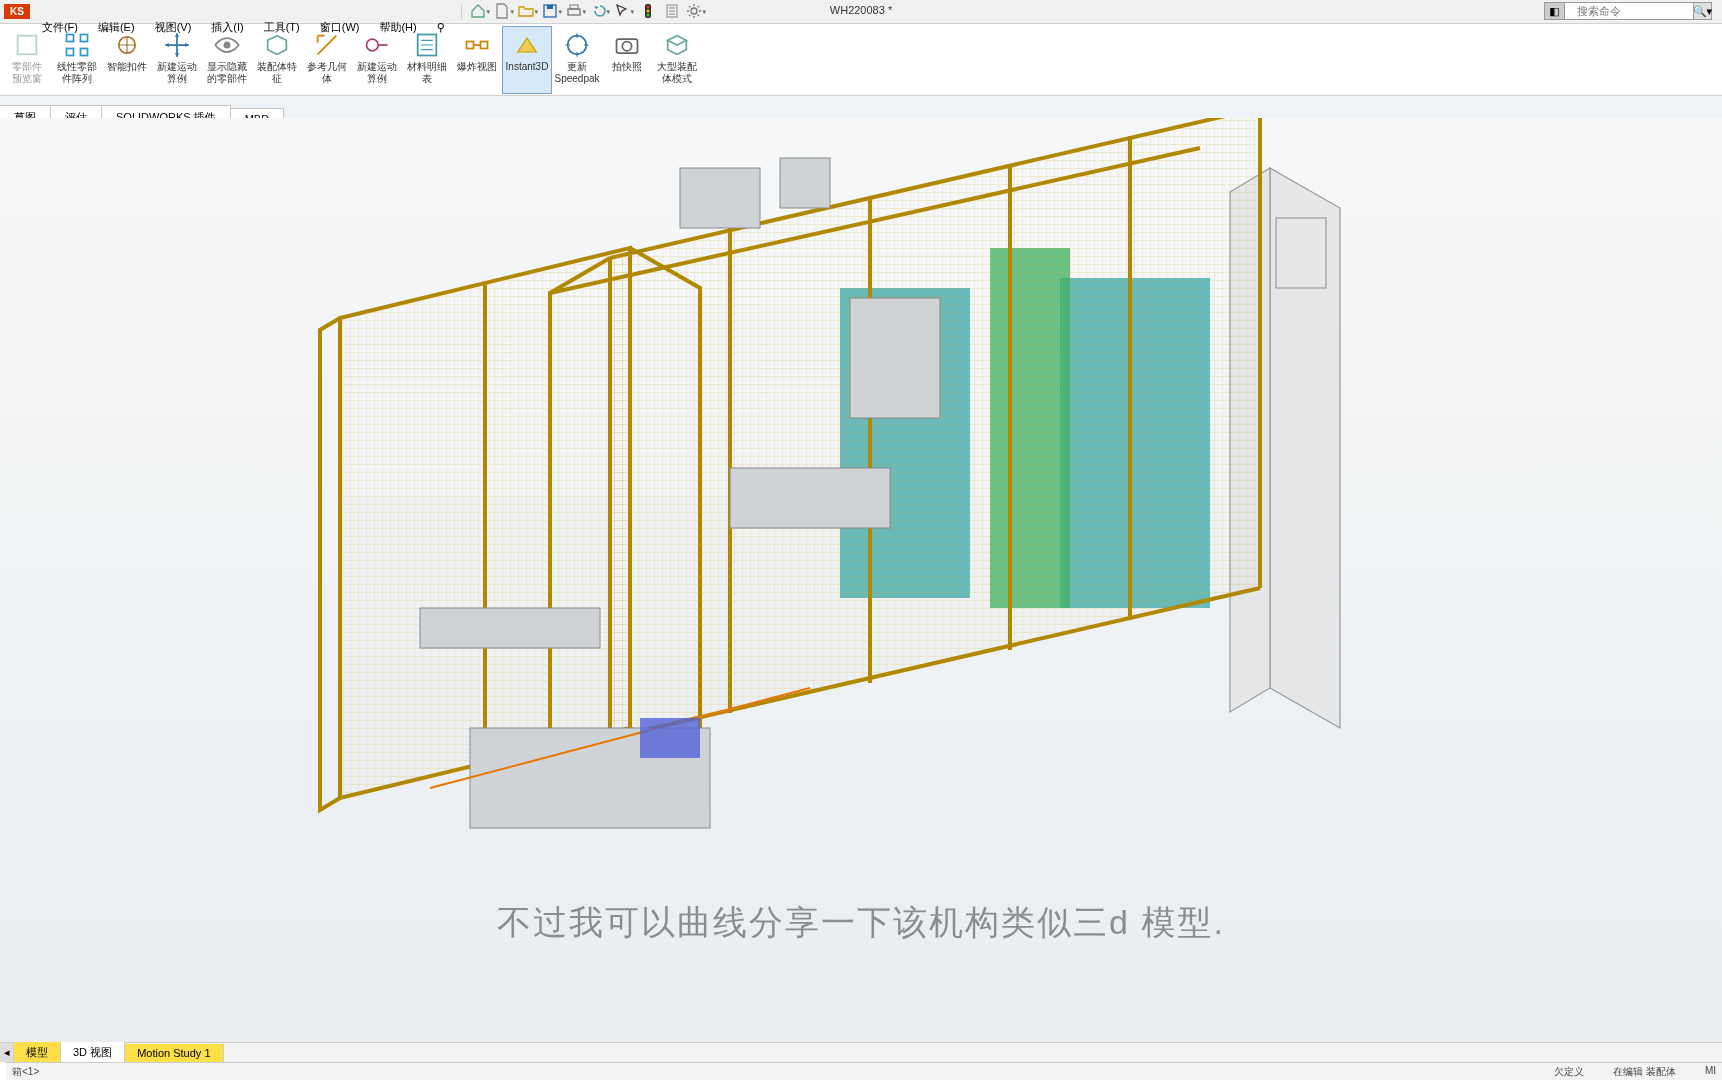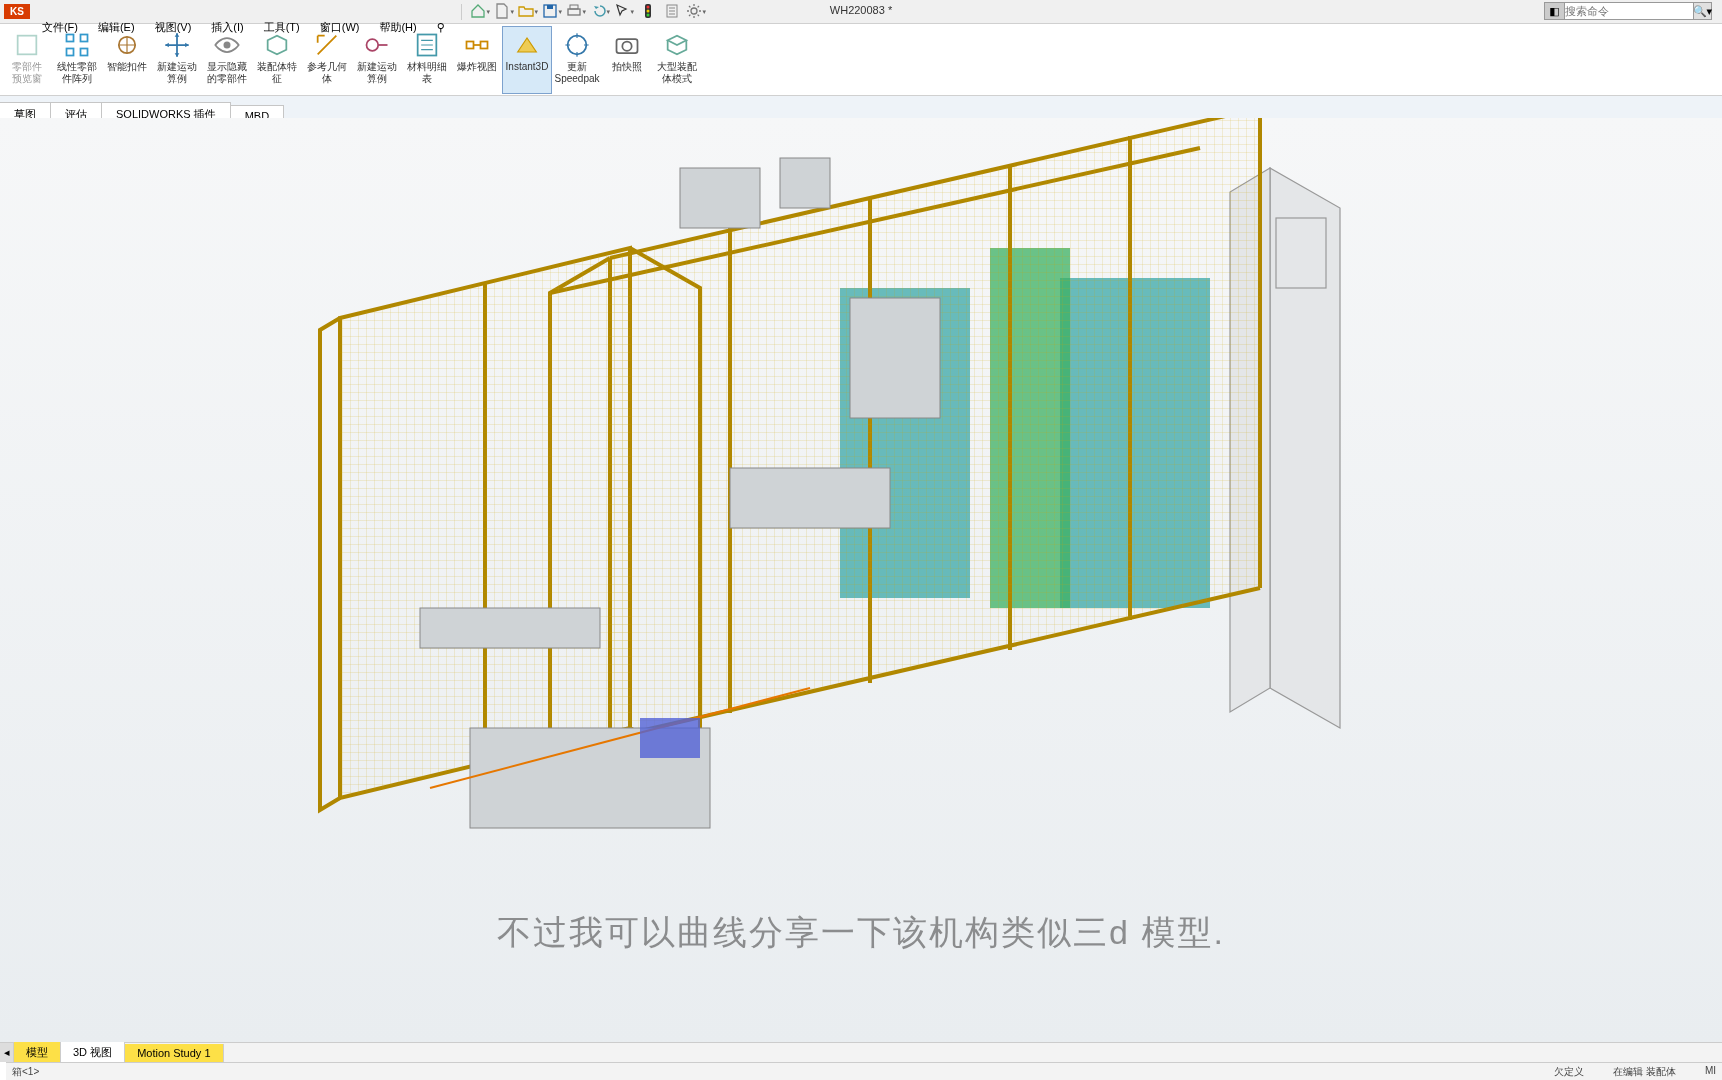--- a/index.html
+++ b/index.html
@@ -8,46 +8,46 @@
   
   .menubar { height: 24px; background: #f0f0f0; border-bottom: 1px solid #d0d0d0; display: flex; align-items: center; padding: 0 4px; gap: 4px; }
   .app-badge { background: #d83b01; color: #fff; font-weight: bold; padding: 2px 6px; font-size: 10px; }
   .menu-item { padding: 3px 8px; cursor: pointer; margin-top: 32px; }
   .menu-sep { width: 1px; height: 16px; background: #ccc; margin: 0 4px; }
   .quick-btn { width: 20px; height: 20px; display: flex; align-items: center; justify-content: center; cursor: pointer; }
   .quick-btn .drop { font-size: 7px; color: #666; margin-left: 1px; }
   .quick-btn svg { width: 16px; height: 16px; }
   .doc-title { position: absolute; left: 50%; transform: translateX(-50%); top: 4px; font-size: 11px; color: #333; }
   .search-wrap { position: absolute; right: 10px; top: 2px; display: flex; align-items: center; gap: 0; }
-  .search-wrap input { width: 130px; height: 18px; border: 1px solid #999; padding: 0 0; font-size: 11px; }
+  .search-wrap input { width: 130px; height: 18px; border: 1px solid #999; padding: 0 12px; font-size: 11px; }
   .search-wrap .s-btn { width: 18px; height: 18px; background: #e0e0e0; border: 1px solid #999; border-left: none; display: flex; align-items: center; justify-content: center; cursor: pointer; }
   .search-wrap .prefix { width: 20px; height: 18px; background: #ccc; display: flex; align-items: center; justify-content: center; border: 1px solid #999; border-right: none; }
 
   
   .ribbon { height: 72px; background: #fff; border-bottom: 1px solid #d0d0d0; display: flex; padding: 2px; }
   .rib-btn { width: 50px; height: 68px; display: flex; flex-direction: column; align-items: center; justify-content: flex-start; padding-top: 4px; cursor: pointer; border: 1px solid transparent; }
   .rib-btn.active { background: #d6e9f8; border: 1px solid #7da2ce; }
   .rib-btn .ico { width: 28px; height: 28px; display: flex; align-items: center; justify-content: center; }
   .rib-btn .lbl { font-size: 10px; text-align: center; line-height: 12px; margin-top: 2px; color: #333; }
   .rib-btn.disabled .lbl { color: #999; }
   .rib-btn.disabled .ico { opacity: .5; }
 
   
-  .cm-tabs { height: 36px; background: #eef3f8; border-bottom: 7px solid #701a75; display: flex; align-items: flex-end; }
+  .cm-tabs { height: 36px; background: #eef3f8; border-bottom: 4px solid #701a75; display: flex; align-items: flex-end; }
   .cm-tab { padding: 4px 14px; font-size: 11px; border-right: 1px solid #c6c6c6; border-top: 1px solid #c6c6c6; background: #fff; cursor: pointer; position: relative; top: 1px; }
 
   
   .graphics { position: absolute; left: 0; top: 118px; right: 0; bottom: 34px; background: linear-gradient(#f6f7f8,#e9edf0); overflow: hidden; }
   .model-img { position: absolute; left: 310px; top: -30px; width: 1080px; height: 840px; }
   .frame { stroke: #b08700; stroke-width: 4; fill: none; }
   .panel-teal { fill: #3aa7a7; opacity: .75; }
   .panel-green { fill: #3cb061; opacity: .75; }
   .metal { fill: #cfd3d6; stroke: #888; stroke-width: 1; }
   .cabinet { fill: #e4e6e8; stroke: #999; stroke-width: 1.2; }
-  .subtitle { position: absolute; left: 50%; transform: translateX(-50%); bottom: 90px; font-size: 34px; color: rgba(60,60,60,.55); letter-spacing: 2px; white-space: nowrap; }
+  .subtitle { position: absolute; left: 50%; transform: translateX(-50%); bottom: 100px; font-size: 34px; color: rgba(60,60,60,.55); letter-spacing: 2px; white-space: nowrap; }
 
   
   .view-tabs { position: absolute; left: 0; right: 0; bottom: 18px; height: 20px; background: #f3f3f3; border-top: 1px solid #ccc; display: flex; align-items: center; }
   .view-tab { padding: 3px 12px; font-size: 11px; border-right: 1px solid #ccc; cursor: pointer; background: #fde047; }
   .view-tab.active { background: #fff; }
   .view-prefix { width: 14px; text-align: center; background: #ddd; border-right: 1px solid #ccc; padding: 3px 4px; cursor: pointer; }
 
   
   .status { position: absolute; left: 6px; right: 0; bottom: 0; height: 18px; background: #f3f3f3; border-top: 1px solid #ccc; display: flex; align-items: center; font-size: 10px; color: #444; padding: 0 6px; justify-content: space-between; }
   .status .right { display: flex; gap: 29px; }

